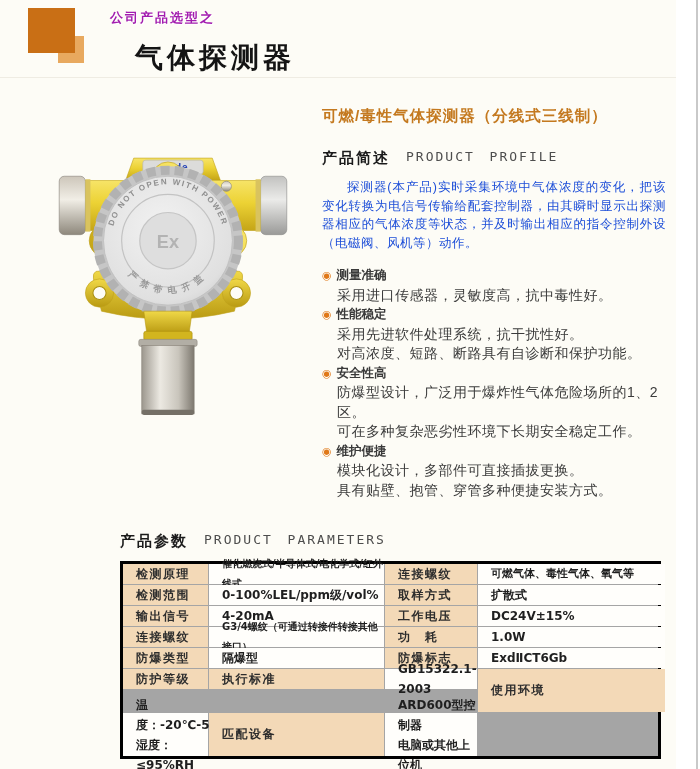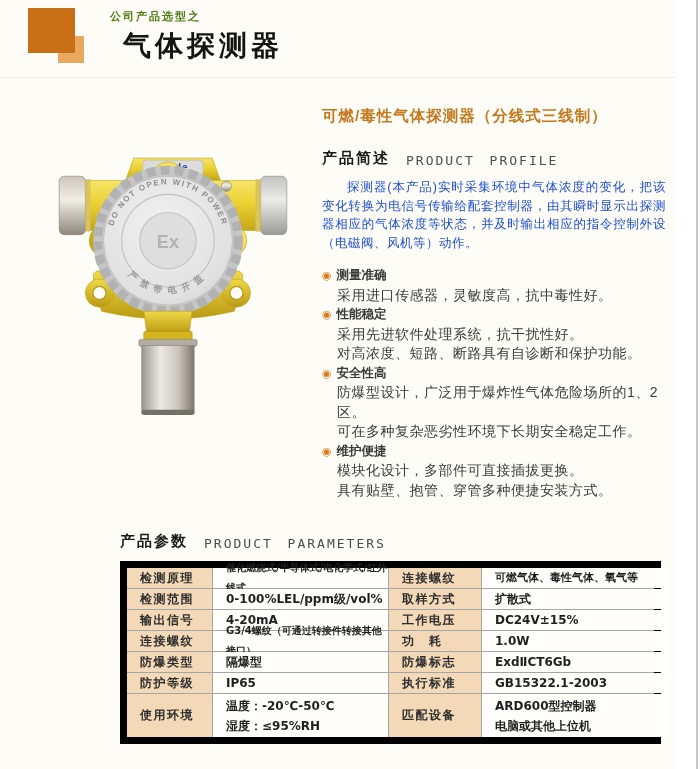--- a/index.html
+++ b/index.html
@@ -6,46 +6,46 @@
   .page{position:relative;width:700px;height:769px;background:#ffffff;overflow:hidden;
         font-family:"Liberation Sans","DejaVu Sans",sans-serif;color:#333;}
   .content-bg{position:absolute;left:0;top:0;width:676px;height:769px;background:#fdfcf6;}
   .page-right-line{position:absolute;left:696px;top:0;width:2px;height:769px;background:#c9c9c9;}
   .header-rule{position:absolute;left:0;top:77px;width:676px;height:1px;background:#efece3;}
 
   
   .sq{position:absolute;}
   .sq.light{left:58px;top:36px;width:26px;height:27px;background:#e8a95f;}
   .sq.dark{left:28px;top:8px;width:47px;height:45px;background:#c96f15;}
-  .series-label{position:absolute;left:110px;top:9px;font-size:11px;font-weight:bold;
-       color:#4d7c0f;letter-spacing:2px;text-shadow:1px 1px 0 #ffffff;}
+  .series-label{position:absolute;left:110px;top:9px;font-size:13px;font-weight:bold;
+       color:#a21caf;letter-spacing:2px;text-shadow:1px 1px 0 #ffffff;}
   .page-title{position:absolute;left:123px;top:27px;font-size:28px;font-weight:bold;
-       color:#141414;letter-spacing:4px;margin:0;text-align:center;}
+       color:#141414;letter-spacing:4px;margin:12px;text-align:center;}
 
   
   .right-col{position:absolute;left:322px;top:106px;width:352px;}
   .prod-title{font-size:15.5px;font-weight:bold;color:#c4791f;letter-spacing:1px;margin:0 0 22px 0;}
-  .sec-head{display:flex;align-items:flex-end;gap:16px;margin:0 0 10px 0;}
+  .sec-head{display:flex;align-items:flex-start;gap:16px;margin:0 0 10px 0;}
   .sec-head .cn{font-size:15px;font-weight:bold;color:#1b1b1b;letter-spacing:2px;}
   .sec-head .en{font-size:13px;color:#4d4d4d;letter-spacing:2px;word-spacing:5px;
        font-family:"DejaVu Sans Mono",monospace;}
   .profile-body{font-size:12.5px;line-height:18.5px;color:#1d4ed8;text-indent:2em;
        letter-spacing:0.5px;margin:0 0 14px 0;width:344px;text-align:justify;}
   .feat{margin:0;}
   .feat-title{font-size:12.5px;font-weight:bold;color:#3a3a3a;line-height:19.5px;}
   .feat-title .bullet{color:#e07818;font-weight:normal;font-size:11px;margin-right:5px;}
   .feat-line{font-size:14px;color:#3b3b3b;line-height:19.5px;margin-left:15px;letter-spacing:0.5px;}
 
   
   .photo{position:absolute;left:46px;top:140px;width:254px;height:292px;}
 
   
   .params{position:absolute;left:88px;top:532px;width:541px;margin-left:32px;}
   .param-grid{margin-top:9px;display:grid;grid-template-columns:85px 175px 92px 187px;
-       background:#a5a5a5;border:7px solid #000000;gap:1px;}
+       background:#a5a5a5;border:3px solid #000000;gap:1px;}
   .cell{display:flex;flex-direction:column;justify-content:center;min-height:20px;height:20px;}
   .cell.tall{height:43px;}
   .cell.label{background:#f3d9b7;font-weight:bold;font-size:12px;color:#2d2d2d;
        letter-spacing:1.5px;padding-left:13px;}
   .cell.value{background:#fffefb;font-weight:bold;font-size:12px;color:#1f1f1f;
        padding-left:13px;font-family:"DejaVu Sans","Liberation Sans",sans-serif;}
   .cell.value.mid{font-size:11px;}
   .cell.value.small{font-size:10px;letter-spacing:0;}
   .cell .param-line{line-height:20px;}
 </style>
@@ -227,23 +227,20 @@
         </div>
         <div class="cell label">防爆类型</div>
         <div class="cell value">
           <div class="param-line">隔爆型</div>
         </div>
         <div class="cell label">防爆标志</div>
         <div class="cell value">
           <div class="param-line">ExdⅡCT6Gb</div>
         </div>
         <div class="cell label">防护等级</div>
-        <div class="cell value">
-          <div class="param-line">IP65</div>
-        </div>
         <div class="cell label">执行标准</div>
         <div class="cell value">
           <div class="param-line">GB15322.1-2003</div>
         </div>
         <div class="cell label tall">使用环境</div>
         <div class="cell value tall">
           <div class="param-line">温度：-20℃-50℃</div>
           <div class="param-line">湿度：≤95%RH</div>
         </div>
         <div class="cell label tall">匹配设备</div>

